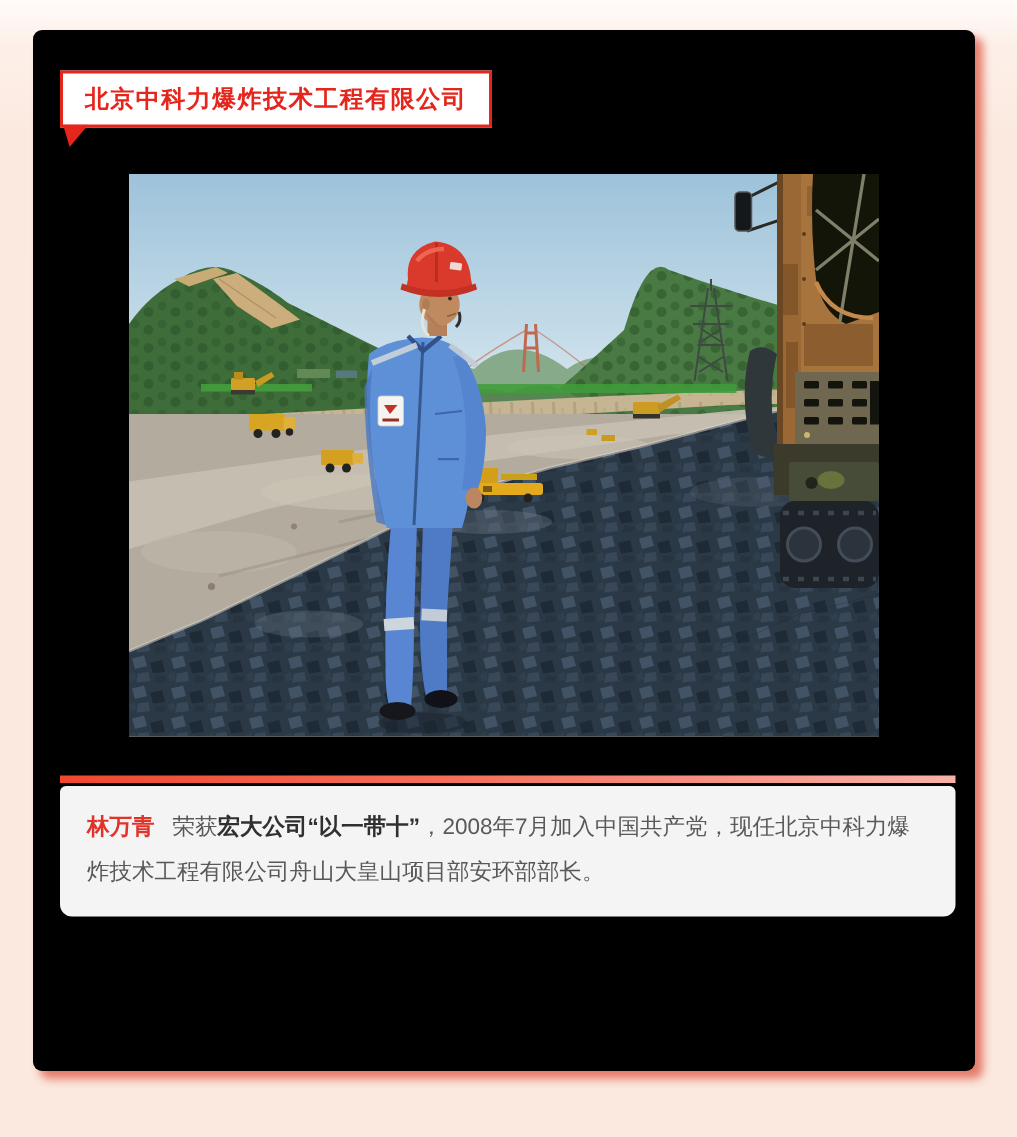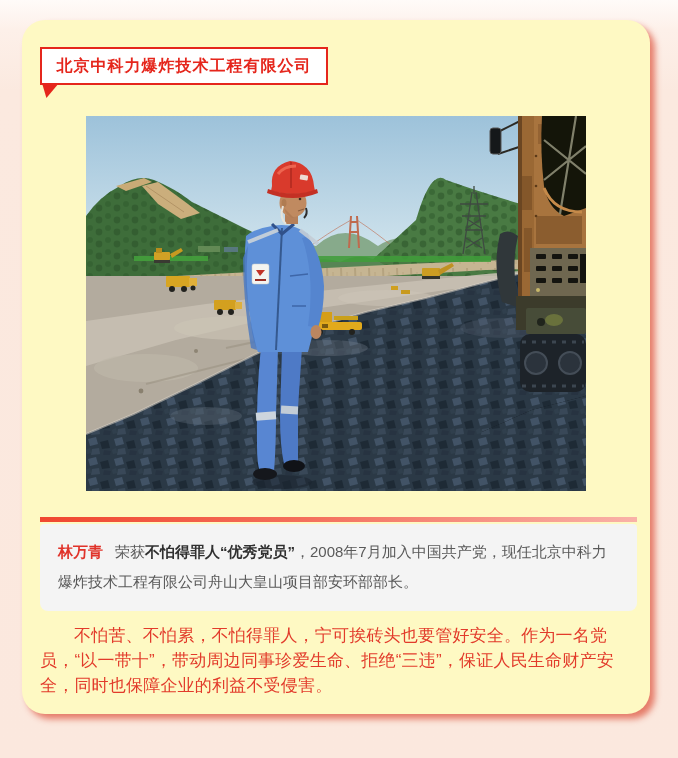--- a/index.html
+++ b/index.html
@@ -3,21 +3,21 @@
 <meta charset="utf-8">
 <style>
   html,body{margin:0;padding:0;}
   body{
     width:678px;height:758px;position:relative;overflow:hidden;
     background:linear-gradient(180deg,#fffbf9 0%,#fdf0e9 4%,#fbe9df 12%,#fbe8de 100%);
     font-family:"Liberation Sans","DejaVu Sans",sans-serif;
   }
   .card{
     position:absolute;left:22px;top:20px;width:628px;height:694px;
-    background:#fef9c3;border-radius:23px;
+    background:#000000;border-radius:6px;
     box-shadow:5px 5px 6px rgba(216,58,34,.62);
   }
   .badge{
     position:absolute;left:18px;top:27px;width:288px;height:38px;box-sizing:border-box;
     border:2px solid #e5261c;background:#ffffff;
     display:flex;align-items:center;justify-content:center;
   }
   .badge-label{
     color:#e5261c;font-size:16px;font-weight:bold;letter-spacing:1px;white-space:nowrap;
   }
@@ -289,18 +289,17 @@
         <polygon points="396,316 446,294 500,280 500,375 396,375" fill="#29374 4"></polygon>
         <polygon points="396,316 446,294 500,280 500,375 396,375" fill="#2b3946"></polygon>
         <polygon points="396,316 446,294 500,280 500,375 396,375" fill="url(#rocks)" opacity=".9"></polygon>
       </g>
     </svg>
   </figure>
 
   <div class="accent-bar"></div>
 
   <div class="profile-box">
-    <p class="profile-text"><span class="profile-name">林万青</span><span>荣获</span><span class="profile-award">不怕得罪人“优秀党员”</span><span>，2008年7月加入中国共产党，现任北京中科力爆炸技术工程有限公司舟山大皇山项目部安环部部长。</span></p>
+    <p class="profile-text"><span class="profile-name">林万青</span><span>荣获</span><span class="profile-award">宏大公司“以一带十”</span><span>，2008年7月加入中国共产党，现任北京中科力爆炸技术工程有限公司舟山大皇山项目部安环部部长。</span></p>
   </div>
 
-  <p class="quote">不怕苦、不怕累，不怕得罪人，宁可挨砖头也要管好安全。作为一名党员，“以一带十”，带动周边同事珍爱生命、拒绝“三违”，保证人民生命财产安全，同时也保障企业的利益不受侵害。</p>
 
 </div>
 
 </body></html>

